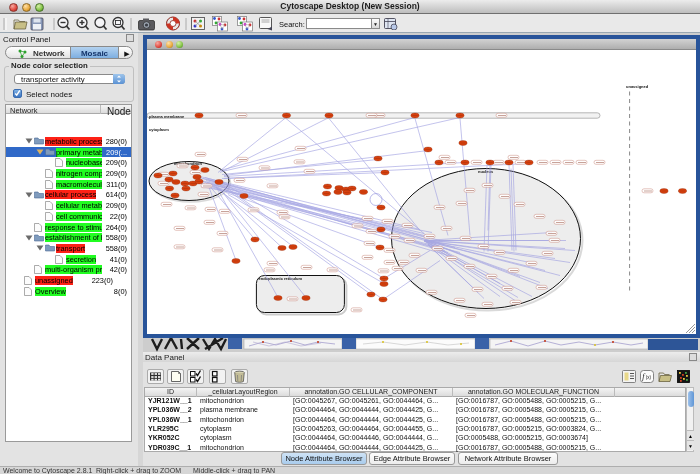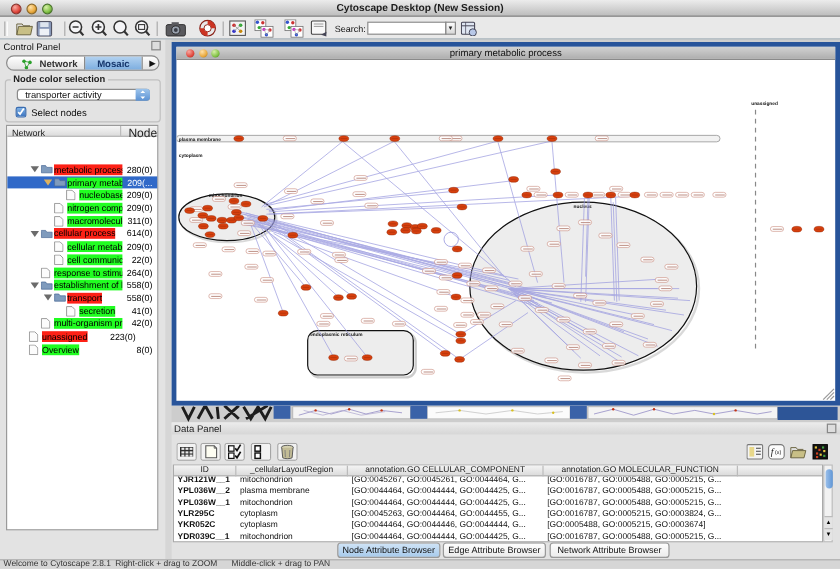--- a/index.html
+++ b/index.html
@@ -305,21 +305,20 @@
     <rect x="332" y="5" width="14" height="11" fill="#3a62a8"></rect>
     <rect x="505" y="6" width="50" height="11" fill="#2d5597"></rect>
   </svg>
 </div>
 
 <div class="abs" style="left:143px;top:34.5px;width:557px;height:303.5px;border:4px solid #28549a;background:#fff;">
   <div class="abs" style="left:0;top:0;width:549px;height:11.5px;background:linear-gradient(#d2d2d2,#aeaeae);border-bottom:1px solid #8a8a8a;">
     <div class="abs" style="left:8px;top:2px;width:7px;height:7px;border-radius:50%;background:radial-gradient(circle at 35% 30%, #f8a9a0, #e0483e 60%, #9d1f17);"></div>
     <div class="abs" style="left:18.5px;top:2px;width:7px;height:7px;border-radius:50%;background:radial-gradient(circle at 35% 30%, #ffe1a8, #e9a93d 60%, #9a6a13);"></div>
     <div class="abs" style="left:29px;top:2px;width:7px;height:7px;border-radius:50%;background:radial-gradient(circle at 35% 30%, #d7f0a8, #82c246 60%, #3f7713);"></div>
-    <div class="abs" style="left:0;top:1px;width:549px;text-align:center;font-size:8px;color:#111;">primary metabolic process</div>
   </div>
   <svg class="abs" style="left:0;top:11.5px" width="549" height="284" id="graph">
       <rect x="0" y="62.8" width="453" height="5.4" rx="2.7" fill="#f2f2f2" stroke="#999" stroke-width="0.7"></rect>
       <text x="2" y="67.8" font-size="4.0" font-weight="bold" fill="#111">plasma membrane</text>
       <text x="2" y="80.5" font-size="4.0" font-weight="bold" fill="#111">cytoplasm</text>
       <ellipse cx="42" cy="131.0" rx="40" ry="19.5" fill="#ededed" stroke="#555" stroke-width="1.6" opacity="0.22" transform="translate(1.5,1.5)"></ellipse>
       <ellipse cx="42" cy="131.0" rx="40" ry="19.5" fill="#ededed" stroke="#111" stroke-width="1"></ellipse>
       <text x="27" y="114.5" font-size="4.0" font-weight="bold" fill="#111">mitochondrion</text>
       <ellipse cx="339" cy="188.5" rx="94.5" ry="70" fill="#ededed" stroke="#555" stroke-width="2" opacity="0.22" transform="translate(2,2)"></ellipse>
       <ellipse cx="339" cy="188.5" rx="94.5" ry="70" fill="#ededed" stroke="#111" stroke-width="1"></ellipse>

